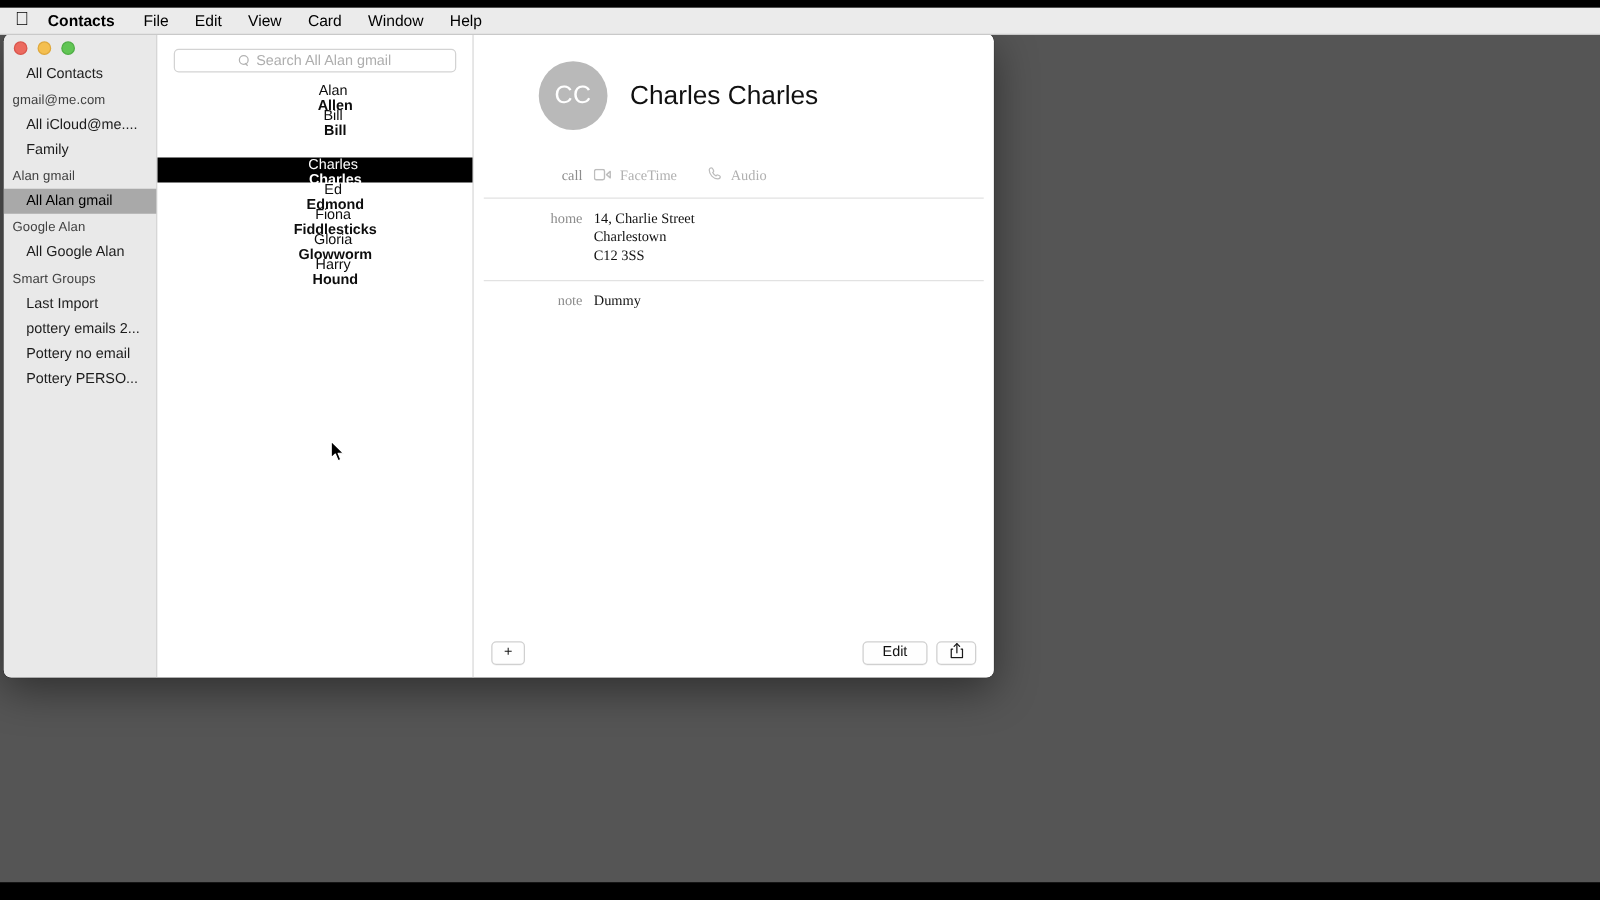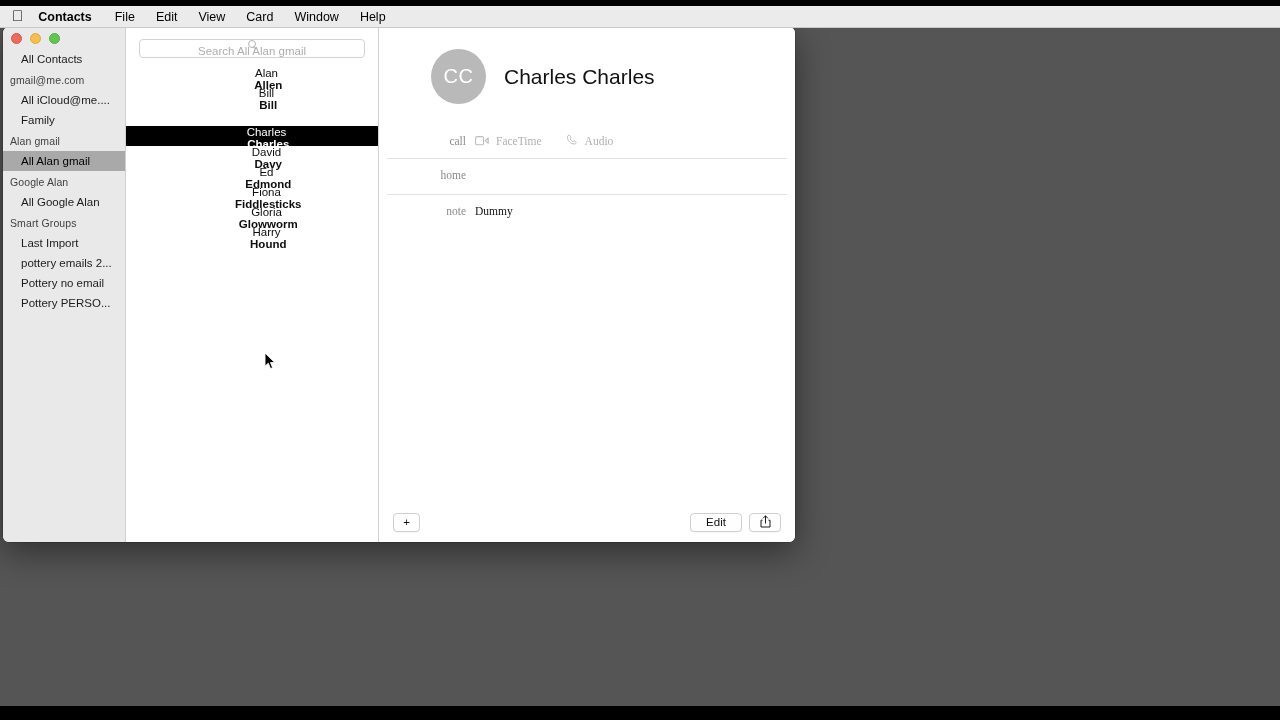--- a/index.html
+++ b/index.html
@@ -138,21 +138,20 @@
   }
   #search-field {
     height: 19px;
     border: 1px solid #d3d3d3;
     border-radius: 4px;
     background: #fff;
     display: flex;
     align-items: center;
     justify-content: center;
     gap: 5px;
-    flex-direction: column;
   }
   #search-field .sicon {
     width: 9px; height: 9px;
     position: relative;
     display: inline-block;
   }
   #search-field .sicon::before {
     content: "";
     position: absolute;
     left: 0; top: 0;
@@ -395,24 +394,20 @@
           <span class="fn">Alan</span>
           <span class="ln">Allen</span>
         </div>
         <div class="c-row">
           <span class="fn">Bill</span>
           <span class="ln">Bill</span>
         </div>
         <div class="c-row selected">
           <span class="fn">Charles</span>
           <span class="ln">Charles</span>
-        </div>
-        <div class="c-row">
-          <span class="fn">David</span>
-          <span class="ln">Davy</span>
         </div>
         <div class="c-row">
           <span class="fn">Ed</span>
           <span class="ln">Edmond</span>
         </div>
         <div class="c-row">
           <span class="fn">Fiona</span>
           <span class="ln">Fiddlesticks</span>
         </div>
         <div class="c-row">
@@ -454,20 +449,25 @@
               </svg>
             </span>
             <span class="ctext">Audio</span>
           </div>
         </div>
 
         <div class="divider"></div>
 
         <div id="home-row" class="field-row">
           <div class="field-label">home</div>
+          <div class="field-value">
+            <div>14, Charlie Street</div>
+            <div>Charlestown</div>
+            <div>C12 3SS</div>
+          </div>
         </div>
 
         <div class="divider"></div>
 
         <div id="note-row" class="field-row">
           <div class="field-label">note</div>
           <div class="field-value">Dummy</div>
         </div>
 
       </div>

